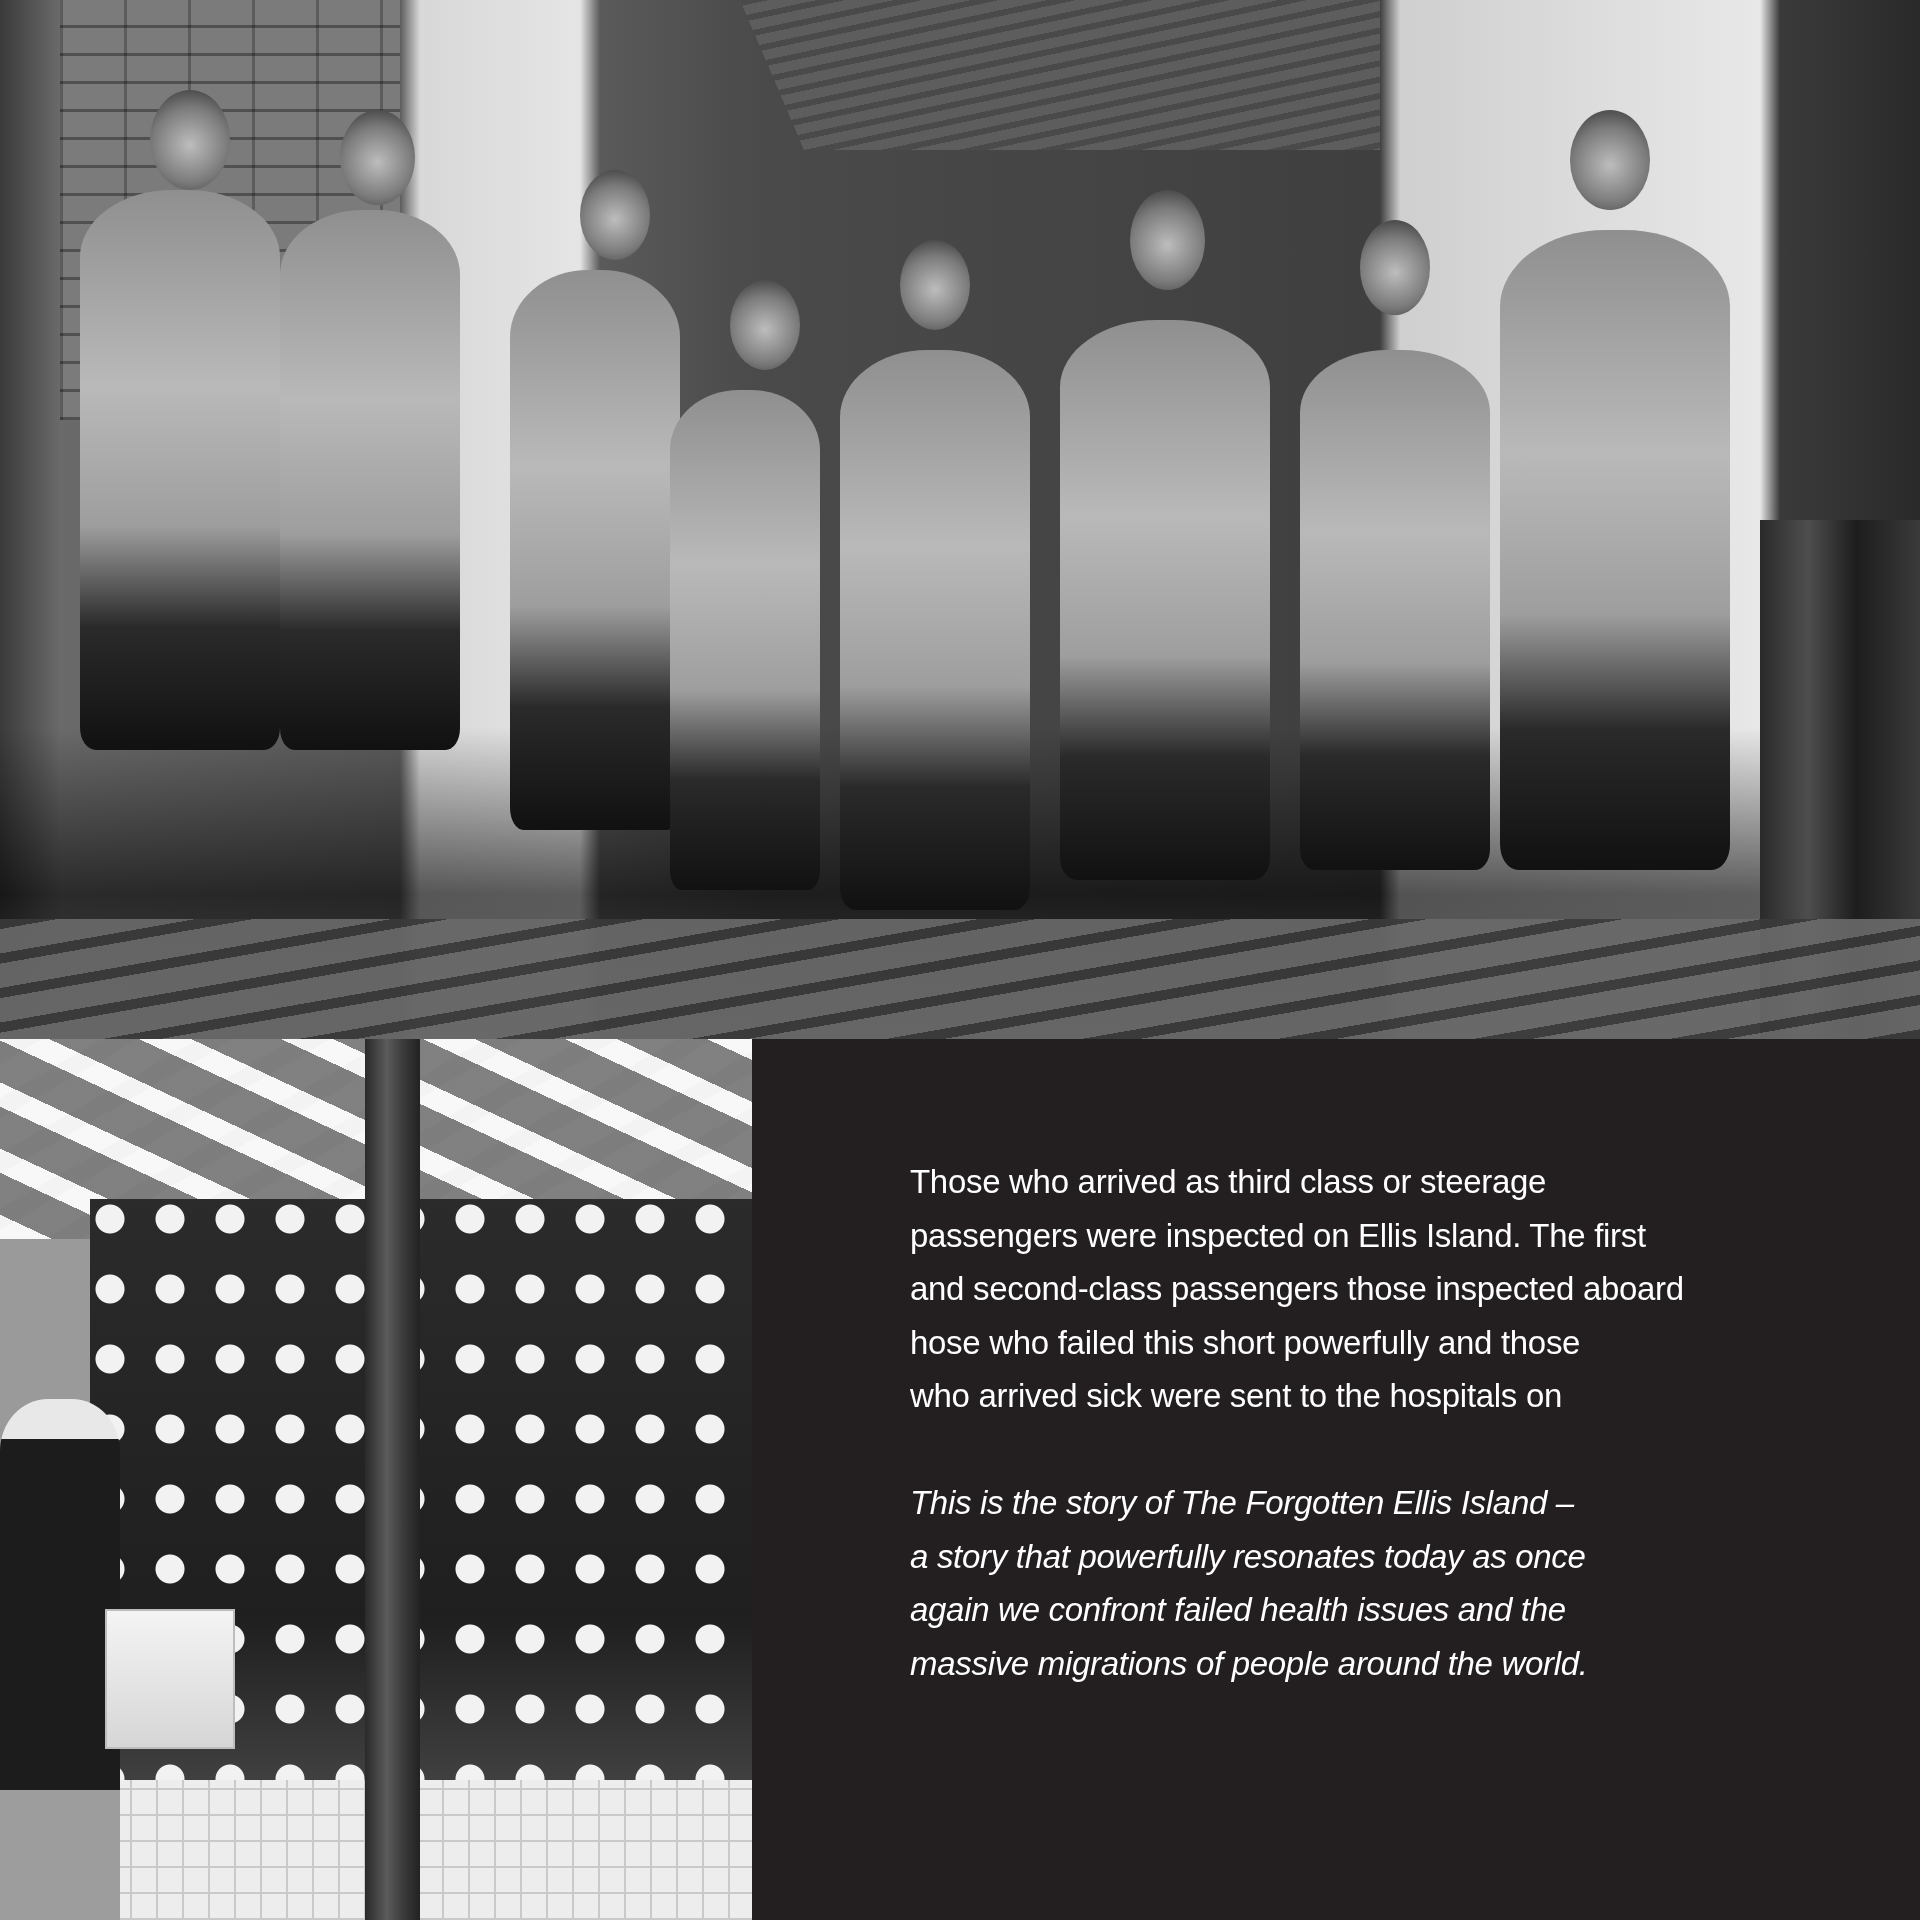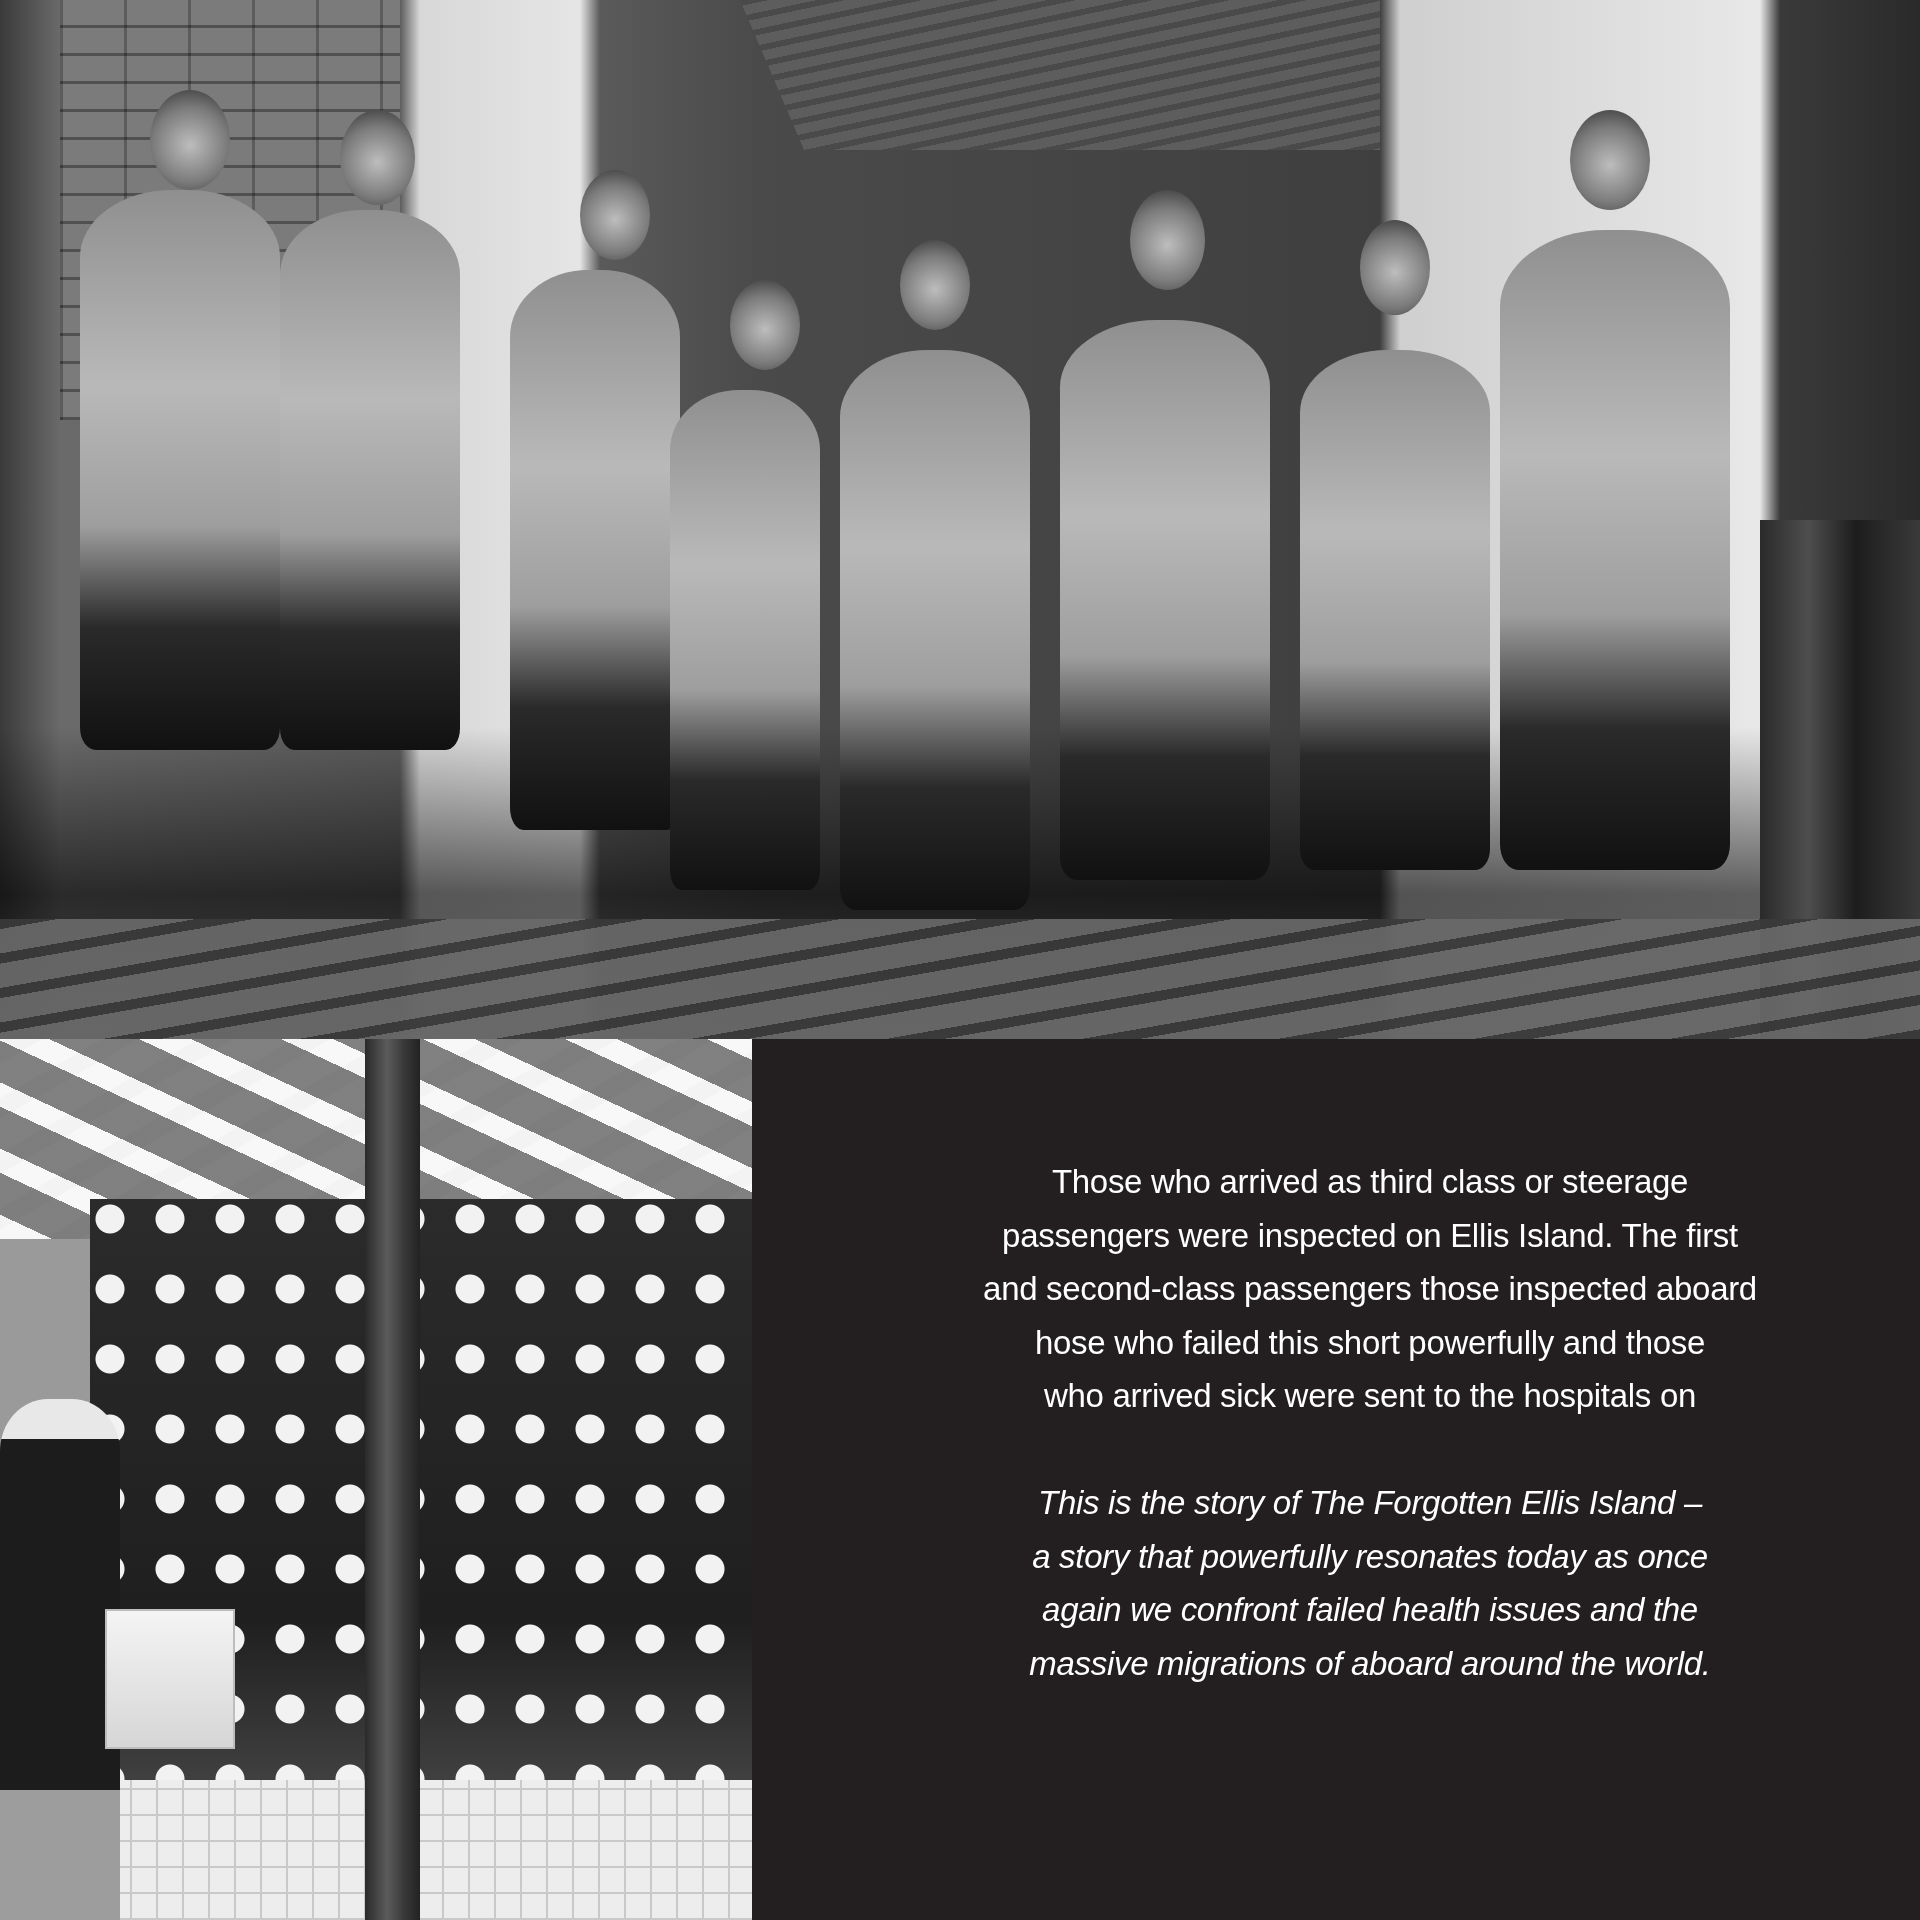--- a/index.html
+++ b/index.html
@@ -97,21 +97,20 @@
       position: absolute; left: 752px; top: 1039px; width: 1168px; height: 881px;
       background: #231f20;
     }
     .text-block {
       position: absolute; left: 158px; top: 116px; width: 920px;
       color: #ffffff;
       font-family: "Liberation Sans", sans-serif;
       font-size: 33px;
       line-height: 53.5px;
       letter-spacing: -0.3px;
-      text-align: center;
     }
     .text-block p { margin: 0; }
     .text-block p + p { margin-top: 53.5px; font-style: italic; }
     .line { display: block; white-space: nowrap; }
   </style>
 </head>
 <body>
 
 <div class="page">
 
@@ -155,18 +154,18 @@
         <span class="line">Those who arrived as third class or steerage</span>
         <span class="line">passengers were inspected on Ellis Island. The first</span>
         <span class="line">and second-class passengers those inspected aboard</span>
         <span class="line">hose who failed this short powerfully and those</span>
         <span class="line">who arrived sick were sent to the hospitals on</span>
       </p>
       <p>
         <span class="line">This is the story of The Forgotten Ellis Island –</span>
         <span class="line">a story that powerfully resonates today as once</span>
         <span class="line">again we confront failed health issues and the</span>
-        <span class="line">massive migrations of aboard around the world.</span>
+        <span class="line">massive migrations of people around the world.</span>
       </p>
     </div>
   </div>
 
 </div>
 
 </body></html>

